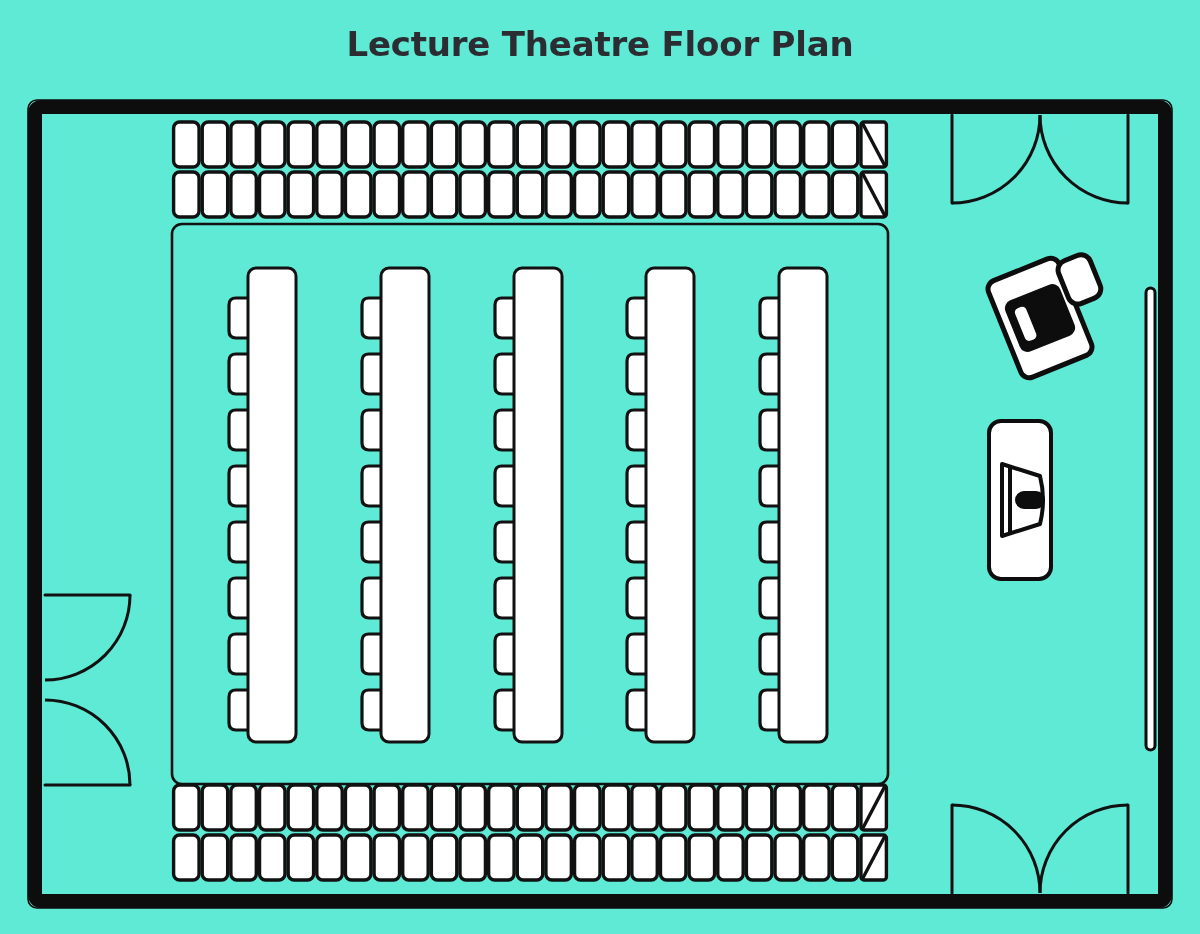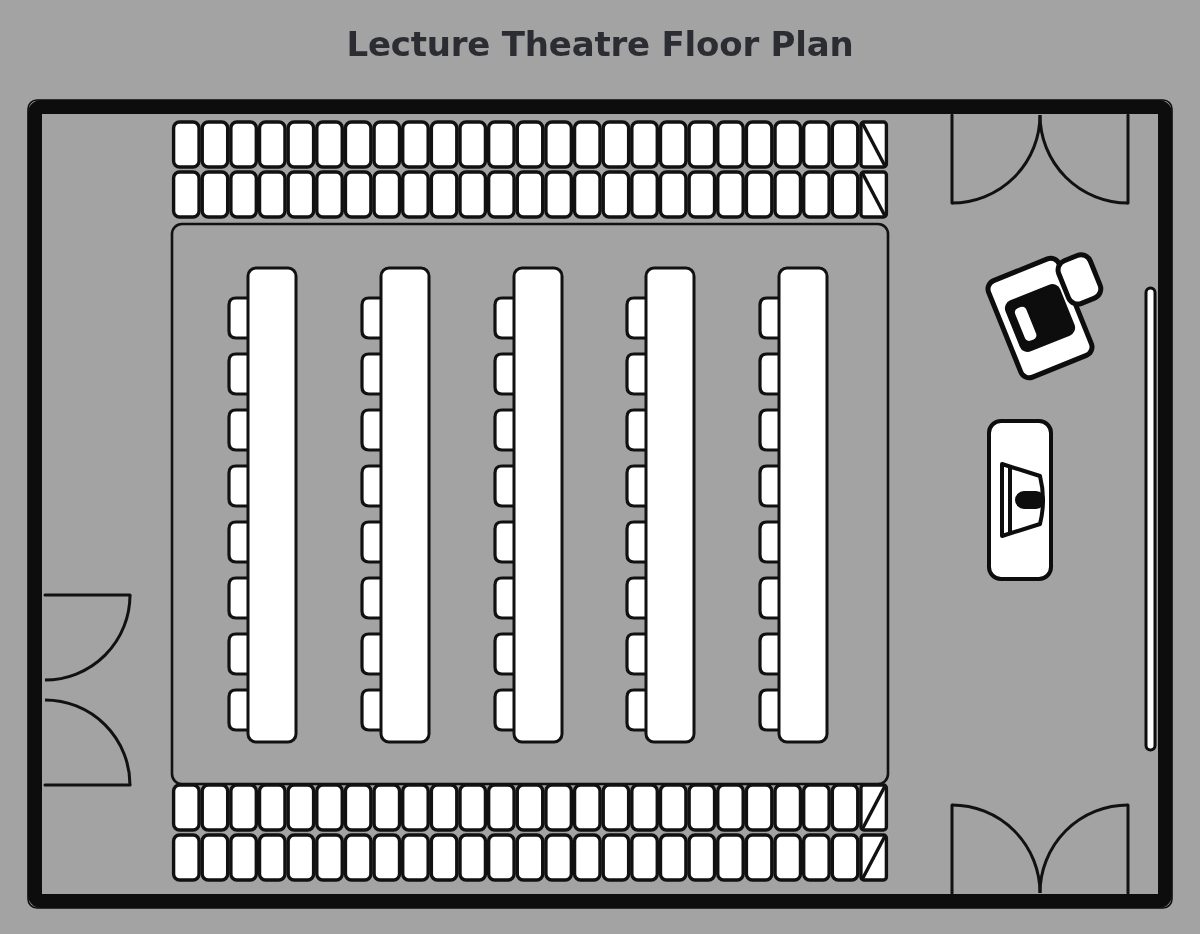--- a/index.html
+++ b/index.html
@@ -10,21 +10,21 @@
     height: 934px;
     overflow: hidden;
   }
   body {
     font-family: "DejaVu Sans", "Liberation Sans", sans-serif;
   }
   #page {
     position: relative;
     width: 1200px;
     height: 934px;
-    background: #a3a3a3;
+    background: #5eead4;
   }
   #plan-title {
     position: absolute;
     top: 24px;
     left: 0;
     width: 1200px;
     text-align: center;
     font-size: 34px;
     font-weight: bold;
     letter-spacing: -0.2px;

